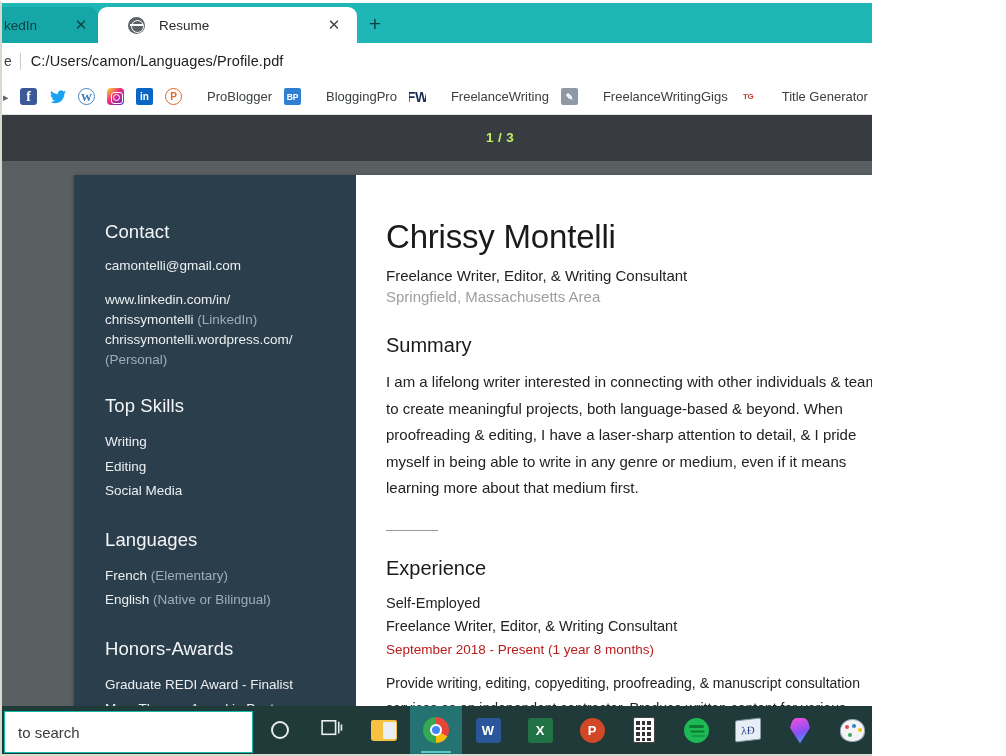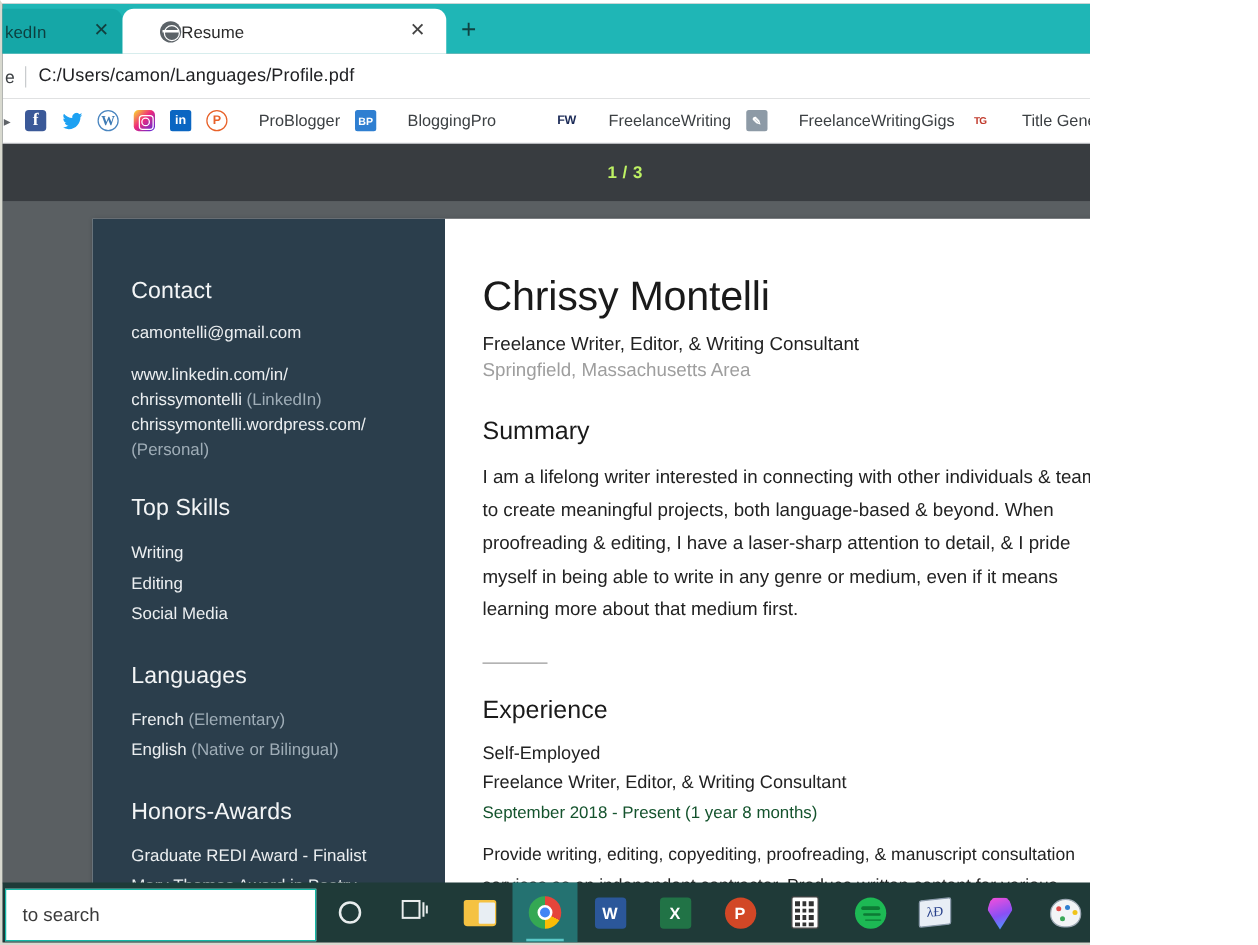--- a/index.html
+++ b/index.html
@@ -50,21 +50,21 @@
     margin-left: 30px;
     white-space: nowrap;
   }
   .tab.active {
     left: 96px; width: 259px;
     background: #ffffff;
   }
   .tab.active .tab-title {
     font-size: 13.5px;
     color: #2a2a2a;
-    margin-left: 0;
+    margin-left: 14px;
     white-space: nowrap;
   }
   .favicon {
     width: 17px; height: 17px;
     border-radius: 50%;
     background: #5c6368;
     position: relative;
     flex: 0 0 auto;
     margin-left: 20px;
   }
@@ -195,21 +195,21 @@
     content:""; position:absolute; left:6px; top:6px;
     width:5px; height:5px; border:1.4px solid #fff; border-radius:50%;
   }
   
   .ico-linkedin { background: #0a66c2; font-size: 10px; border-radius: 2px; }
   
   .ico-problogger { background: #ffffff; color: #e8622a; border: 1.6px solid #e8622a; border-radius: 50%; font-size: 10px; }
   
   .ico-bloggingpro { background: #2f7fd1; font-size: 8.5px; border-radius: 2px; }
   
-  .ico-fw { background: transparent; color: #1b2a57; font-size: 10px; letter-spacing: -0.3px; margin-left: 36px; }
+  .ico-fw { background: transparent; color: #1b2a57; font-size: 14px; letter-spacing: -0.3px; }
   
   .ico-fwg { background: #8d9aa6; color: #fff; font-size: 9px; border-radius: 2px; }
   
   .ico-tg { background: #ffffff; font-size: 8px; color: #c0392b; letter-spacing: -0.5px; }
   
   .ico-er { background: transparent; color: #b03030; font-family: "Liberation Serif", serif; font-style: italic; font-size: 16px; }
 
   
   .pdf-toolbar {
     position: absolute;
@@ -312,21 +312,21 @@
     width: 52px; height: 1.5px;
     background: #9a9a9a;
     margin-top: 28px;
   }
   .r-exp-company {
     font-size: 14.5px;
     color: #222;
     line-height: 23px;
   }
   .r-exp-title { font-size: 14.5px; color: #222; line-height: 23px; }
-  .r-exp-dates { font-size: 13.5px; color: #14532d; line-height: 23px; }
+  .r-exp-dates { font-size: 13.5px; color: #b91c1c; line-height: 23px; }
   .r-exp-desc {
     font-size: 14px;
     color: #222;
     line-height: 25px;
     margin-top: 10px;
   }
 
   
   .taskbar {
     position: absolute;

